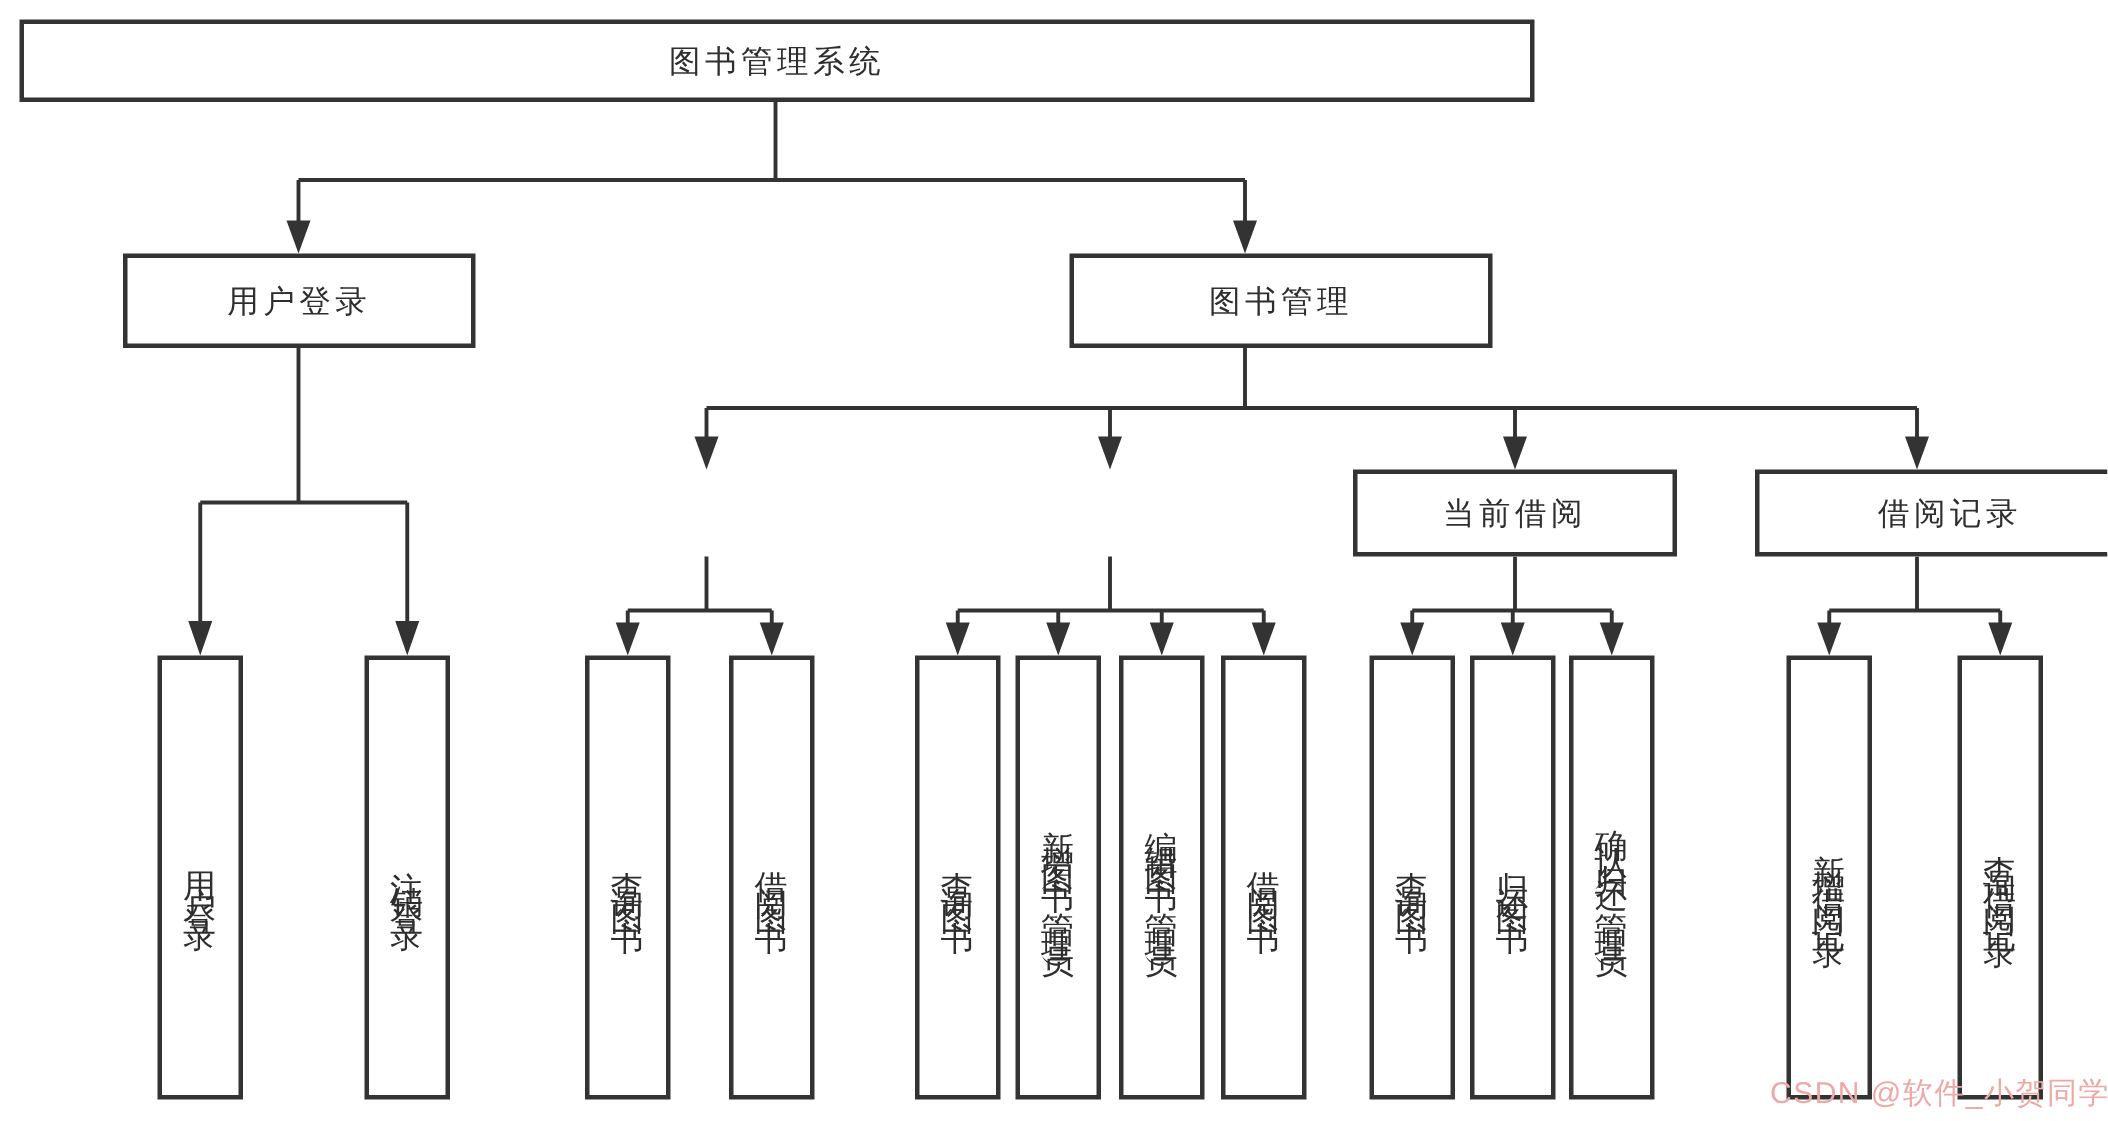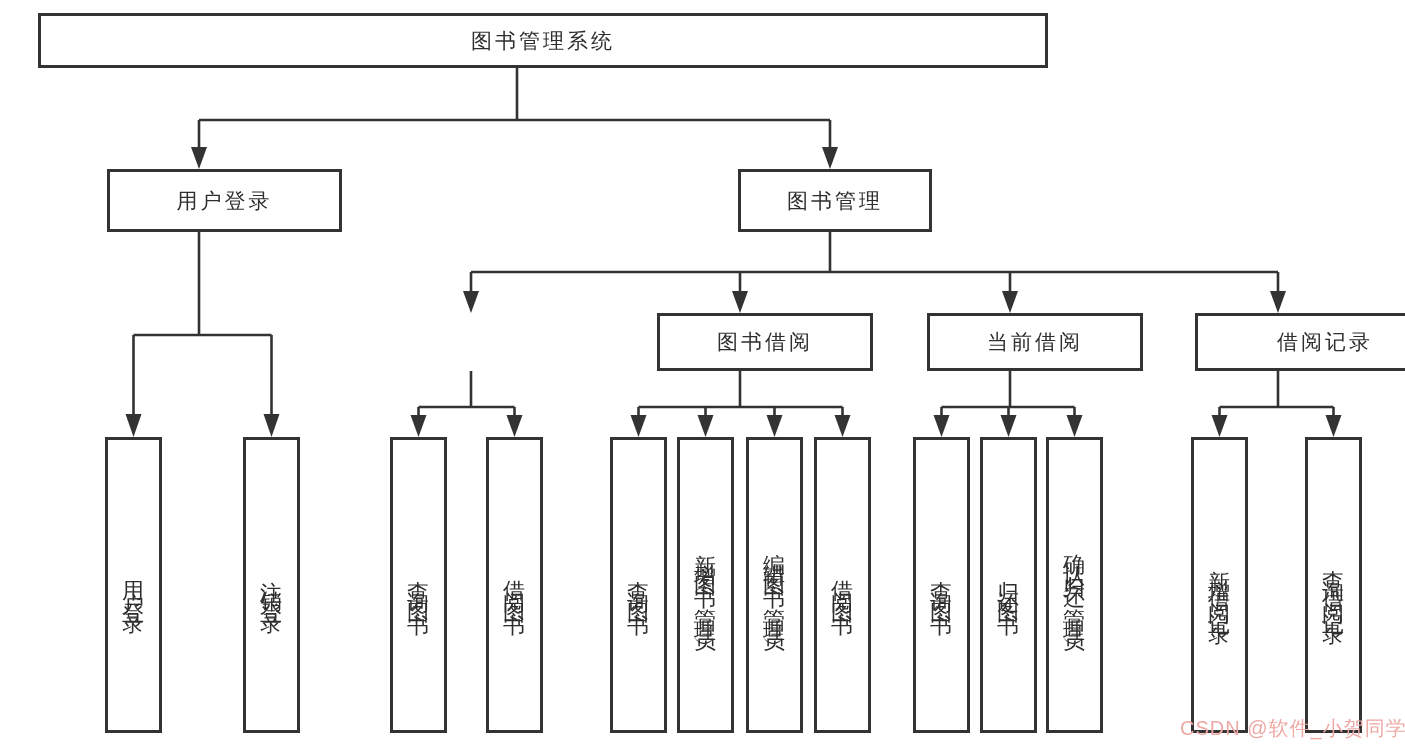--- a/index.html
+++ b/index.html
@@ -15,21 +15,20 @@
     position:absolute;
     box-sizing:border-box;
     border:3px solid #333333;
     background:#ffffff;
     display:flex;align-items:center;justify-content:center;
     color:#2e2e2e;
     font-size:21px;
     letter-spacing:3px;
     text-align:center;
     white-space:nowrap;
-    margin-left:25px;
   }
   .vnode{
     position:absolute;
     box-sizing:border-box;
     border:3px solid #333333;
     background:#ffffff;
     display:flex;align-items:center;justify-content:center;
     color:#2e2e2e;
   }
   .vtext{
@@ -121,23 +120,22 @@
       <polygon points="1000.5,415 1016.5,415 1008.5,437"></polygon>
       <polygon points="1066.5,415 1082.5,415 1074.5,437"></polygon>
       <polygon points="1211.5,415 1227.5,415 1219.5,437"></polygon>
       <polygon points="1325.5,415 1341.5,415 1333.5,437"></polygon>
     </g>
   </svg>
 
   <div class="node" style="left:13px;top:13px;width:1010px;height:55px;">图书管理系统</div>
 
   <div class="node" style="left:82px;top:169px;width:235px;height:63px;">用户登录</div>
-  <div class="node" style="left:713px;top:169px;width:194px;height:63px;text-align:center;">图书管理</div>
+  <div class="node" style="left:713px;top:169px;width:282px;height:63px;text-align:center;">图书管理</div>
 
-  <div class="node" style="left:632px;top:313px;width:216px;height:58px;">图书借阅</div>
   <div class="node" style="left:902px;top:313px;width:216px;height:58px;">当前借阅</div>
   <div class="node" style="left:1170px;top:313px;width:260px;height:58px;">借阅记录</div>
 
   <div class="vnode" style="left:105px;top:437px;width:57px;height:296px;">
     <span class="vtext">用户登录</span>
   </div>
   <div class="vnode" style="left:243px;top:437px;width:57px;height:296px;">
     <span class="vtext">注销登录</span>
   </div>
 

